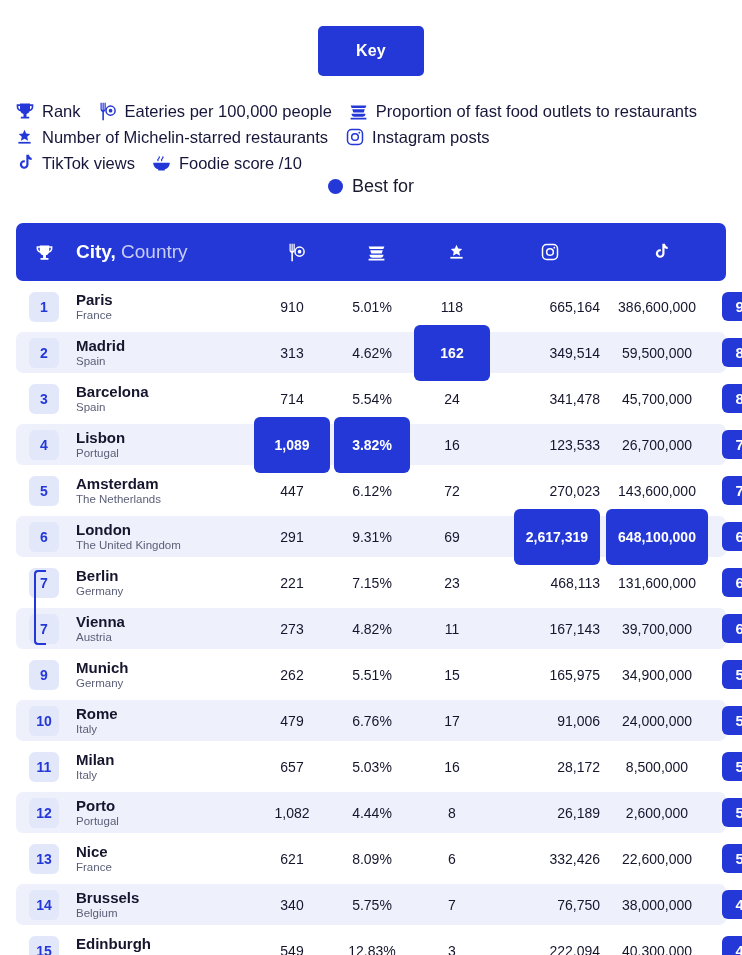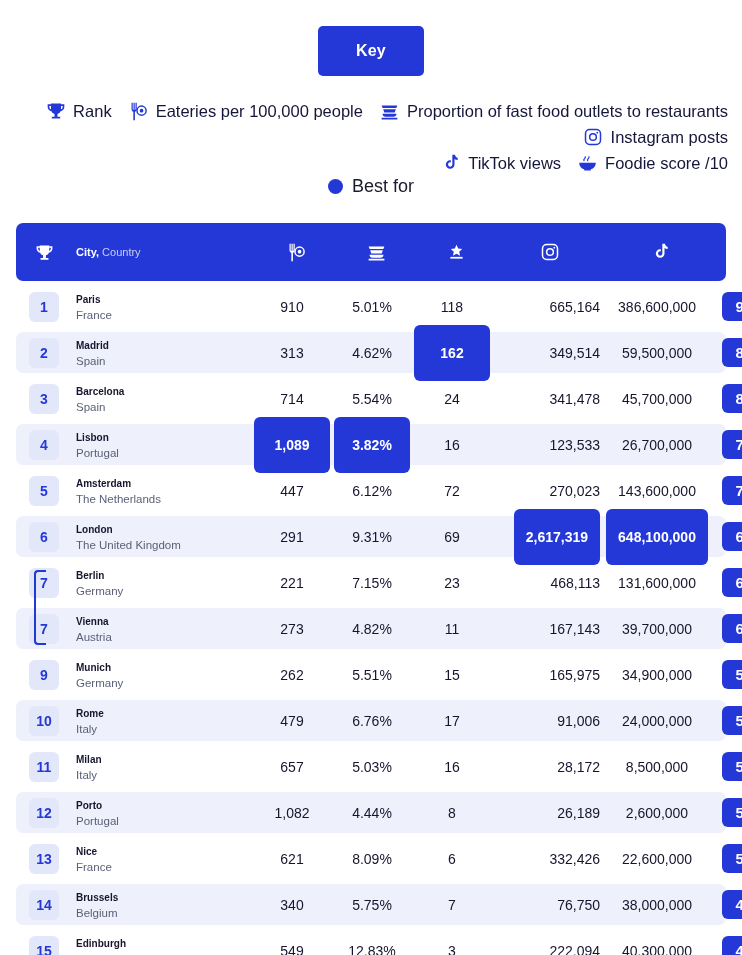--- a/index.html
+++ b/index.html
@@ -40,21 +40,21 @@
 
   .legend {
     margin-top: 22px;
     padding: 0 14px;
     text-align: center;
     line-height: 26px;
   }
   .legend-row {
     display: flex;
     flex-wrap: wrap;
-    justify-content: flex-end;
+    justify-content: flex-start;
     align-items: center;
     gap: 16px;
   }
   .legend-item {
     display: inline-flex;
     align-items: center;
     gap: 7px;
     font-size: 16.5px;
     color: #16163a;
     white-space: nowrap;
@@ -106,21 +106,21 @@
 
   .thead .hicon {
     display: flex;
     align-items: center;
     justify-content: center;
     color: #ffffff;
   }
   .thead .hicon svg { display: block; }
 
   .th-city {
-    font-size: 11px;
+    font-size: 19px;
     font-weight: 700;
     padding-left: 4px;
   }
   .th-city .country {
     font-weight: 400;
     color: #c8cdf4;
   }
 
   .row {
     display: flex;
@@ -139,21 +139,21 @@
     border-radius: 6px;
     background: #e3e7fa;
     color: #2438d8;
     font-size: 14px;
     font-weight: 700;
     display: flex;
     align-items: center;
     justify-content: center;
   }
   .cityname {
-    font-size: 10px;
+    font-size: 15px;
     font-weight: 700;
     color: #15152e;
     line-height: 16px;
     padding-left: 4px;
   }
   .countryname {
     font-size: 11.5px;
     color: #5a5f77;
     line-height: 14px;
     padding-left: 4px;
@@ -228,20 +228,29 @@
           <svg viewBox="0 0 24 24" width="21" height="21" fill="currentColor">
               <path d="M3 5h18l-1.2 3H4.2L3 5zm1.8 4.5h14.4L18 13H6L4.8 9.5zM4 14.5h16c0 2-1.5 3.5-3.5 3.5h-9C5.5 18 4 16.5 4 14.5zM3 19h18v2H3v-2z"></path>
             </svg>
         </span>
         <span>Proportion of fast food outlets to restaurants</span>
       </span>
     </div>
     <div class="legend-row">
       <span class="legend-item">
         <span class="glyph">
+          <svg viewBox="0 0 24 24" width="21" height="21" fill="currentColor">
+              <path d="M12 3l1.9 4.4L18.5 8l-3.4 3 1 4.6L12 13.3 7.9 15.6l1-4.6L5.5 8l4.6-.6L12 3z"></path>
+              <path d="M5 17h14v2H5z"></path>
+            </svg>
+        </span>
+        <span>Number of Michelin-starred restaurants</span>
+      </span>
+      <span class="legend-item">
+        <span class="glyph">
           <svg viewBox="0 0 24 24" width="20" height="20" fill="none" stroke="currentColor" stroke-width="1.8">
               <rect x="3" y="3" width="18" height="18" rx="5"></rect>
               <circle cx="12" cy="12" r="4"></circle>
               <circle cx="17.2" cy="6.8" r="1.1" fill="currentColor" stroke="none"></circle>
             </svg>
         </span>
         <span>Instagram posts</span>
       </span>
     </div>
     <div class="legend-row">

